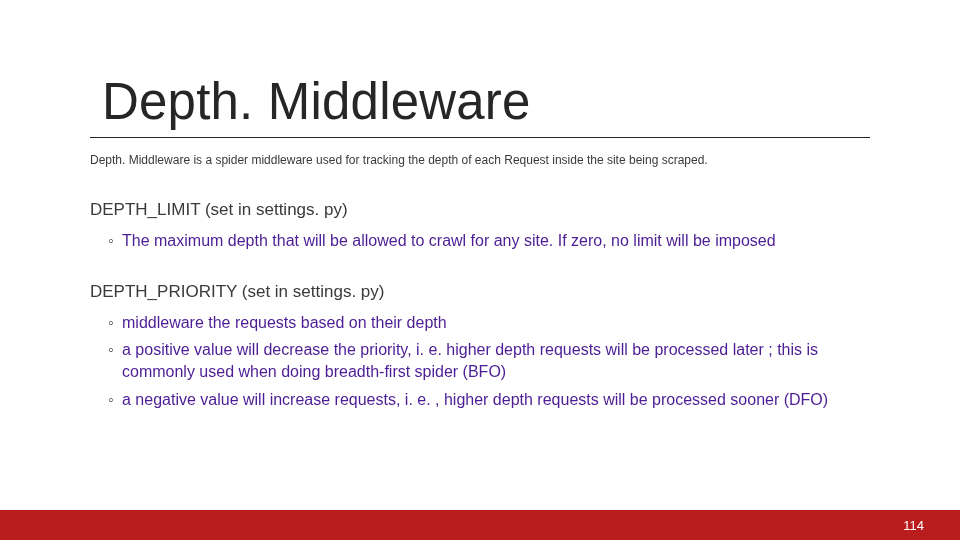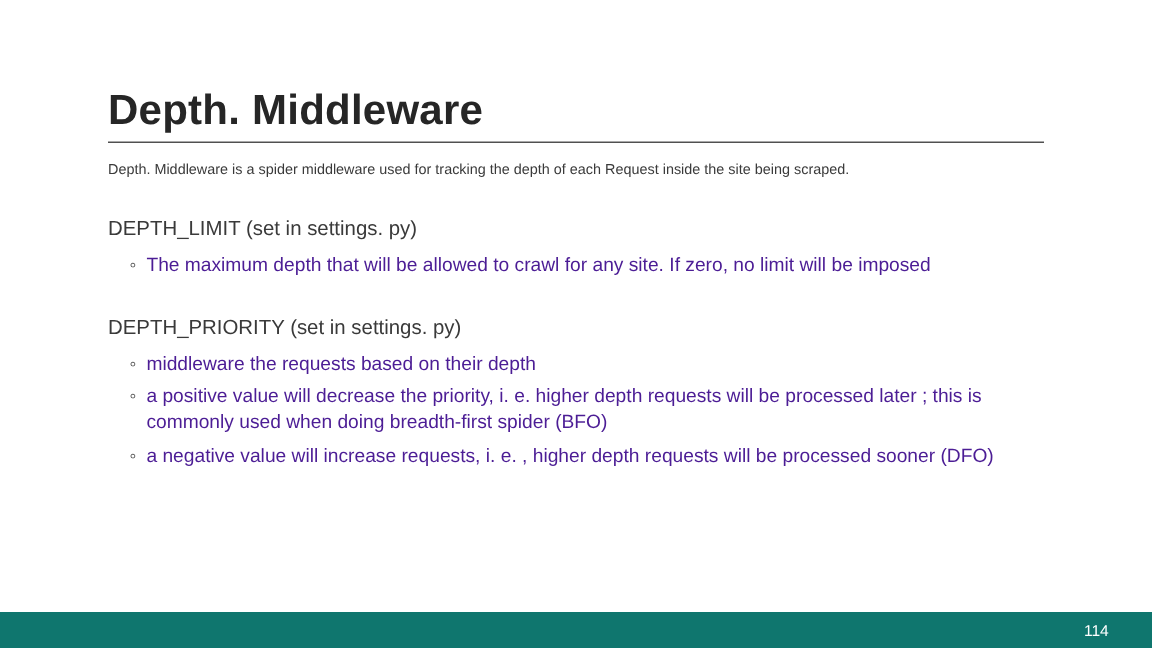--- a/index.html
+++ b/index.html
@@ -18,23 +18,23 @@
     height: 540px;
     box-sizing: border-box;
   }
   .content {
     position: absolute;
     left: 90px;
     right: 90px;
     top: 72px;
   }
   h1.title {
-    font-size: 35px;
-    font-weight: 700;
-    margin: 0 0 6px 0;
+    font-size: 51px;
+    font-weight: 400;
+    margin: 0 0 6px 12px;
     letter-spacing: 0.2px;
     color: #262626;
   }
   .title-rule {
     border: none;
     border-top: 1.5px solid #262626;
     margin: 0 0 14px 0;
   }
   .intro {
     font-size: 12px;
@@ -67,21 +67,21 @@
     top: 0;
     color: #3a3a3a;
     font-size: 16px;
   }
   .footer-bar {
     position: absolute;
     left: 0;
     right: 0;
     bottom: 0;
     height: 30px;
-    background: #0f766e;
+    background: #b91c1c;
     display: flex;
     align-items: center;
     justify-content: flex-end;
     padding-right: 36px;
     box-sizing: border-box;
   }
   .page-num {
     color: #ffffff;
     font-size: 13px;
   }

